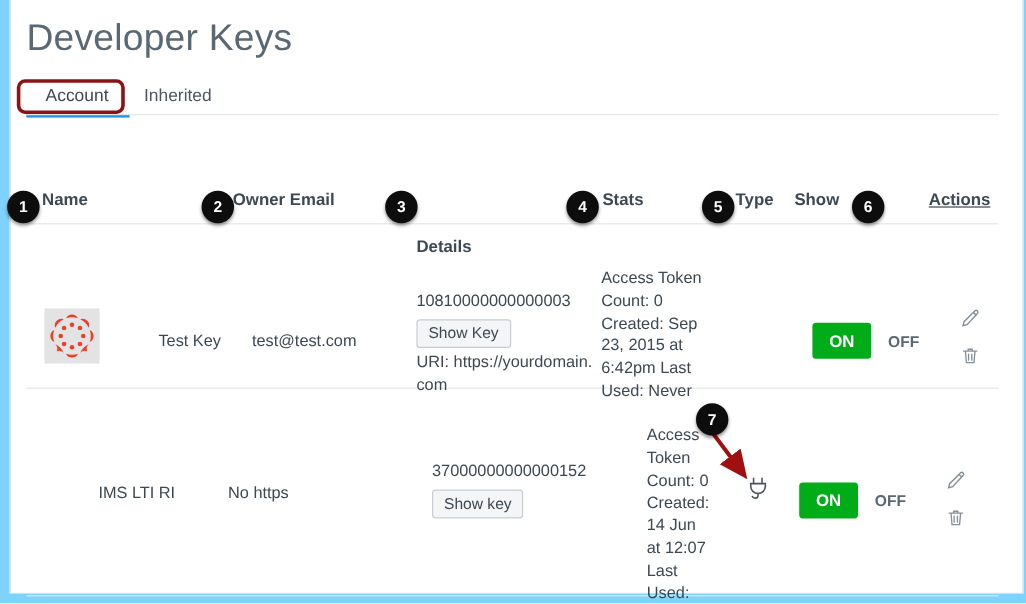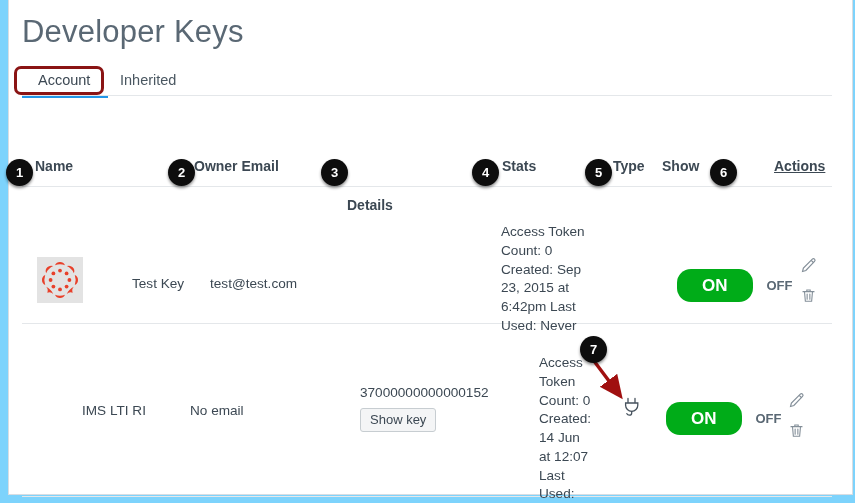--- a/index.html
+++ b/index.html
@@ -197,25 +197,25 @@
 
   .cell-type-2 { left: 600px; top: 70px; }
 
   .state-group { position: absolute; display: flex; align-items: center; gap: 14px; }
   .state-1 { left: 655px; top: 82px; }
   .state-2 { left: 644px; top: 78px; }
   .toggle-on {
     display: inline-block;
     background: #00ac18;
     color: #ffffff;
-    font-size: 17px;
+    font-size: 14px;
     font-weight: bold;
-    padding: 8px 25px;
+    padding: 8px 14px;
     border: none;
-    border-radius: 14px;
+    border-radius: 3px;
     font-family: "Liberation Sans", sans-serif;
     cursor: pointer;
     line-height: 1;
   }
   .toggle-off {
     color: #5a6874;
     font-size: 13px;
     font-weight: bold;
     cursor: pointer;
     text-align: right;
@@ -301,20 +301,25 @@
             <circle cx="16.4" cy="16.4" r="1.9"></circle>
               <circle cx="29.6" cy="29.6" r="1.9"></circle>
             <circle cx="29.6" cy="16.4" r="1.9"></circle>
               <circle cx="16.4" cy="29.6" r="1.9"></circle>
           </g>
         </svg>
       </span>
       <div class="cell cell-name-1">Test Key</div>
       <div class="cell cell-owner-1">test@test.com</div>
 
+      <div class="cell cell-details-1">
+        <div class="key-id">10810000000000003</div>
+        <button class="show-key-btn">Show Key</button>
+        <div class="uri-line">URI: https://yourdomain.com</div>
+      </div>
 
       <div class="cell cell-stats-1">Access Token Count: 0 Created: Sep 23, 2015 at 6:42pm Last Used: Never</div>
 
       <div class="state-group state-1">
         <button class="toggle-on">ON</button>
         <span class="toggle-off">OFF</span>
       </div>
 
       <div class="actions-group actions-1">
         <span class="act-icon">
@@ -326,21 +331,21 @@
         <span class="act-icon">
           <svg width="17" height="17" viewBox="0 0 20 20">
               <path d="M3.5 5.5h13M8 5.5V3.6h4v1.9M5.3 5.5l1 11.2h7.4l1-11.2M8.4 8.3v6M11.6 8.3v6" fill="none" stroke="#848f99" stroke-width="1.3" stroke-linecap="round"></path>
             </svg>
         </span>
       </div>
     </div>
 
     <div class="row row-2">
       <div class="cell cell-name-2">IMS LTI RI</div>
-      <div class="cell cell-owner-2">No email</div>
+      <div class="cell cell-owner-2">No https</div>
 
       <div class="cell cell-details-2">
         <div class="key-id">37000000000000152</div>
         <button class="show-key-btn">Show key</button>
       </div>
 
       <div class="cell cell-stats-2">Access Token Count: 0 Created: 14 Jun at 12:07 Last Used: Never</div>
 
       <div class="cell cell-type-2">
         <svg width="20" height="22" viewBox="0 0 20 22">

